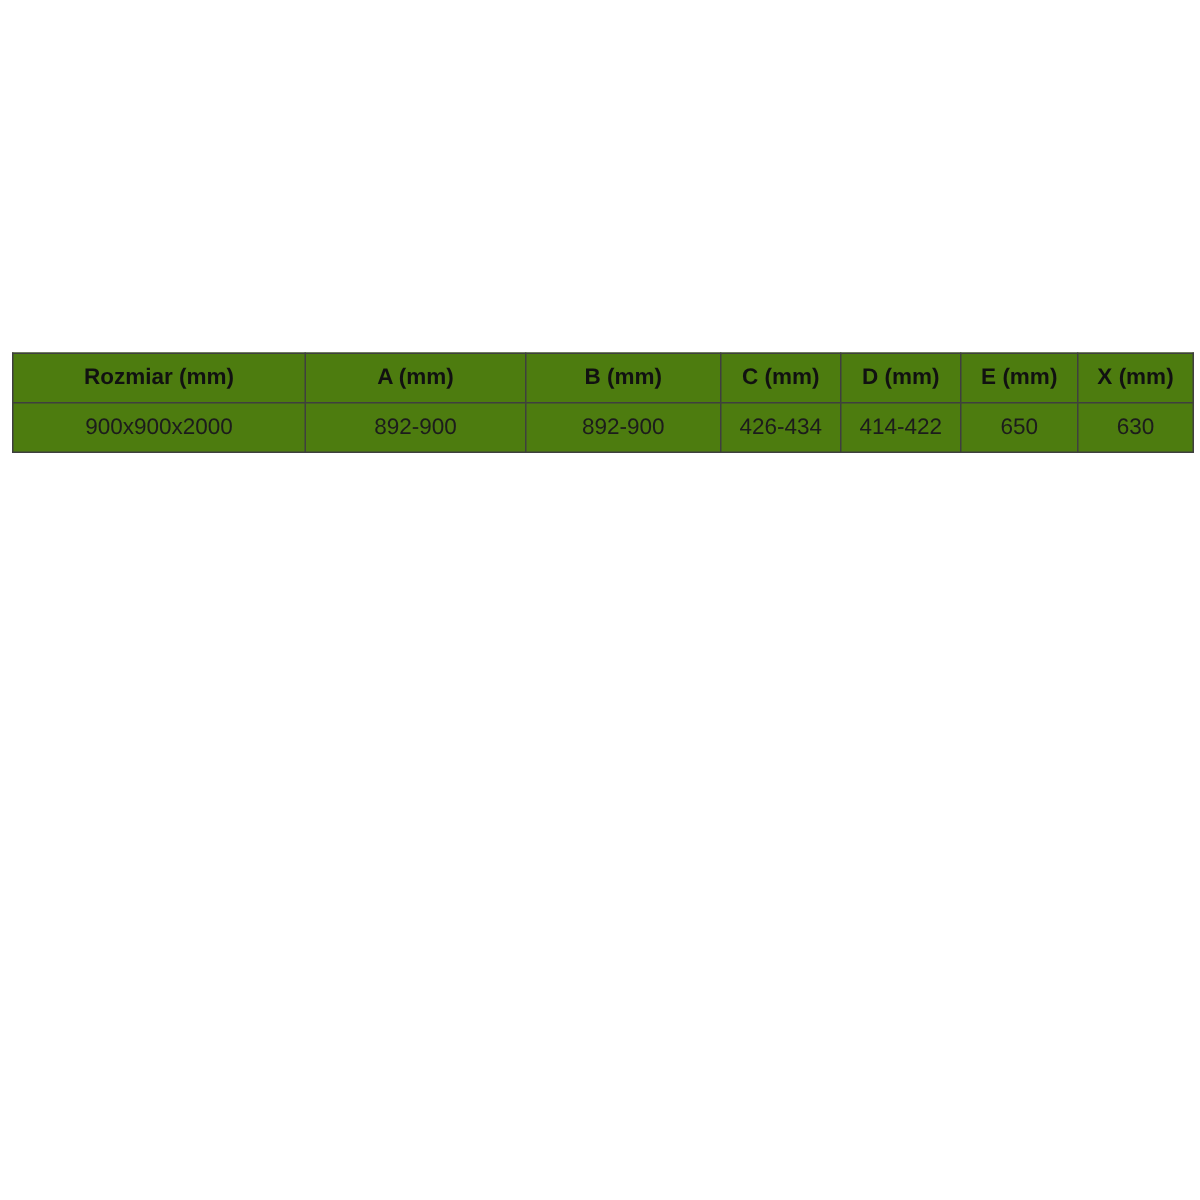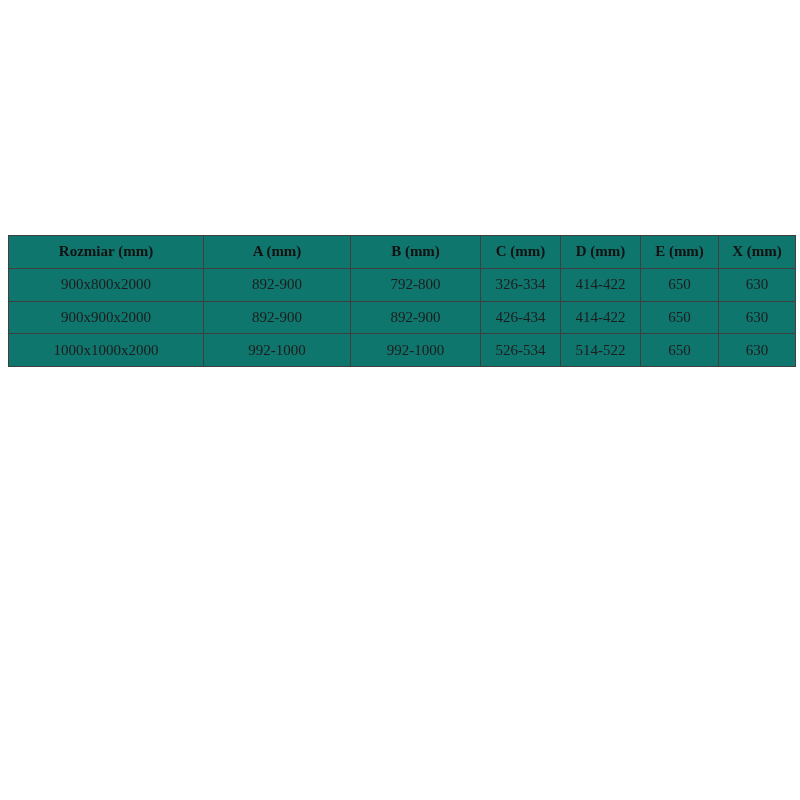--- a/index.html
+++ b/index.html
@@ -18,22 +18,21 @@
     background: #ffffff;
     overflow: hidden;
   }
   table.spec-table {
     position: absolute;
     left: 8px;
     top: 235px;
     width: 787px;
     border-collapse: collapse;
     table-layout: fixed;
-    background: #0f766e;
-    font-family: Liberation Serif, serif;
+    background: #4d7c0f;
   }
   table.spec-table th,
   table.spec-table td {
     border: 1px solid #3f3f3f;
     height: 31.8px;
     padding: 0 4px;
     text-align: center;
     vertical-align: middle;
     font-size: 15px;
     line-height: 1;
@@ -76,41 +75,23 @@
           <th>A (mm)</th>
           <th>B (mm)</th>
           <th>C (mm)</th>
           <th>D (mm)</th>
           <th>E (mm)</th>
           <th>X (mm)</th>
         </tr>
     </thead>
     <tbody>
         <tr>
-          <td>900x800x2000</td>
-          <td>892-900</td>
-          <td>792-800</td>
-          <td>326-334</td>
-          <td>414-422</td>
-          <td>650</td>
-          <td>630</td>
-        </tr>
-        <tr>
           <td>900x900x2000</td>
           <td>892-900</td>
           <td>892-900</td>
           <td>426-434</td>
           <td>414-422</td>
           <td>650</td>
           <td>630</td>
         </tr>
-        <tr>
-          <td>1000x1000x2000</td>
-          <td>992-1000</td>
-          <td>992-1000</td>
-          <td>526-534</td>
-          <td>514-522</td>
-          <td>650</td>
-          <td>630</td>
-        </tr>
       </tbody>
   </table>
 </div>
 
 </body></html>

